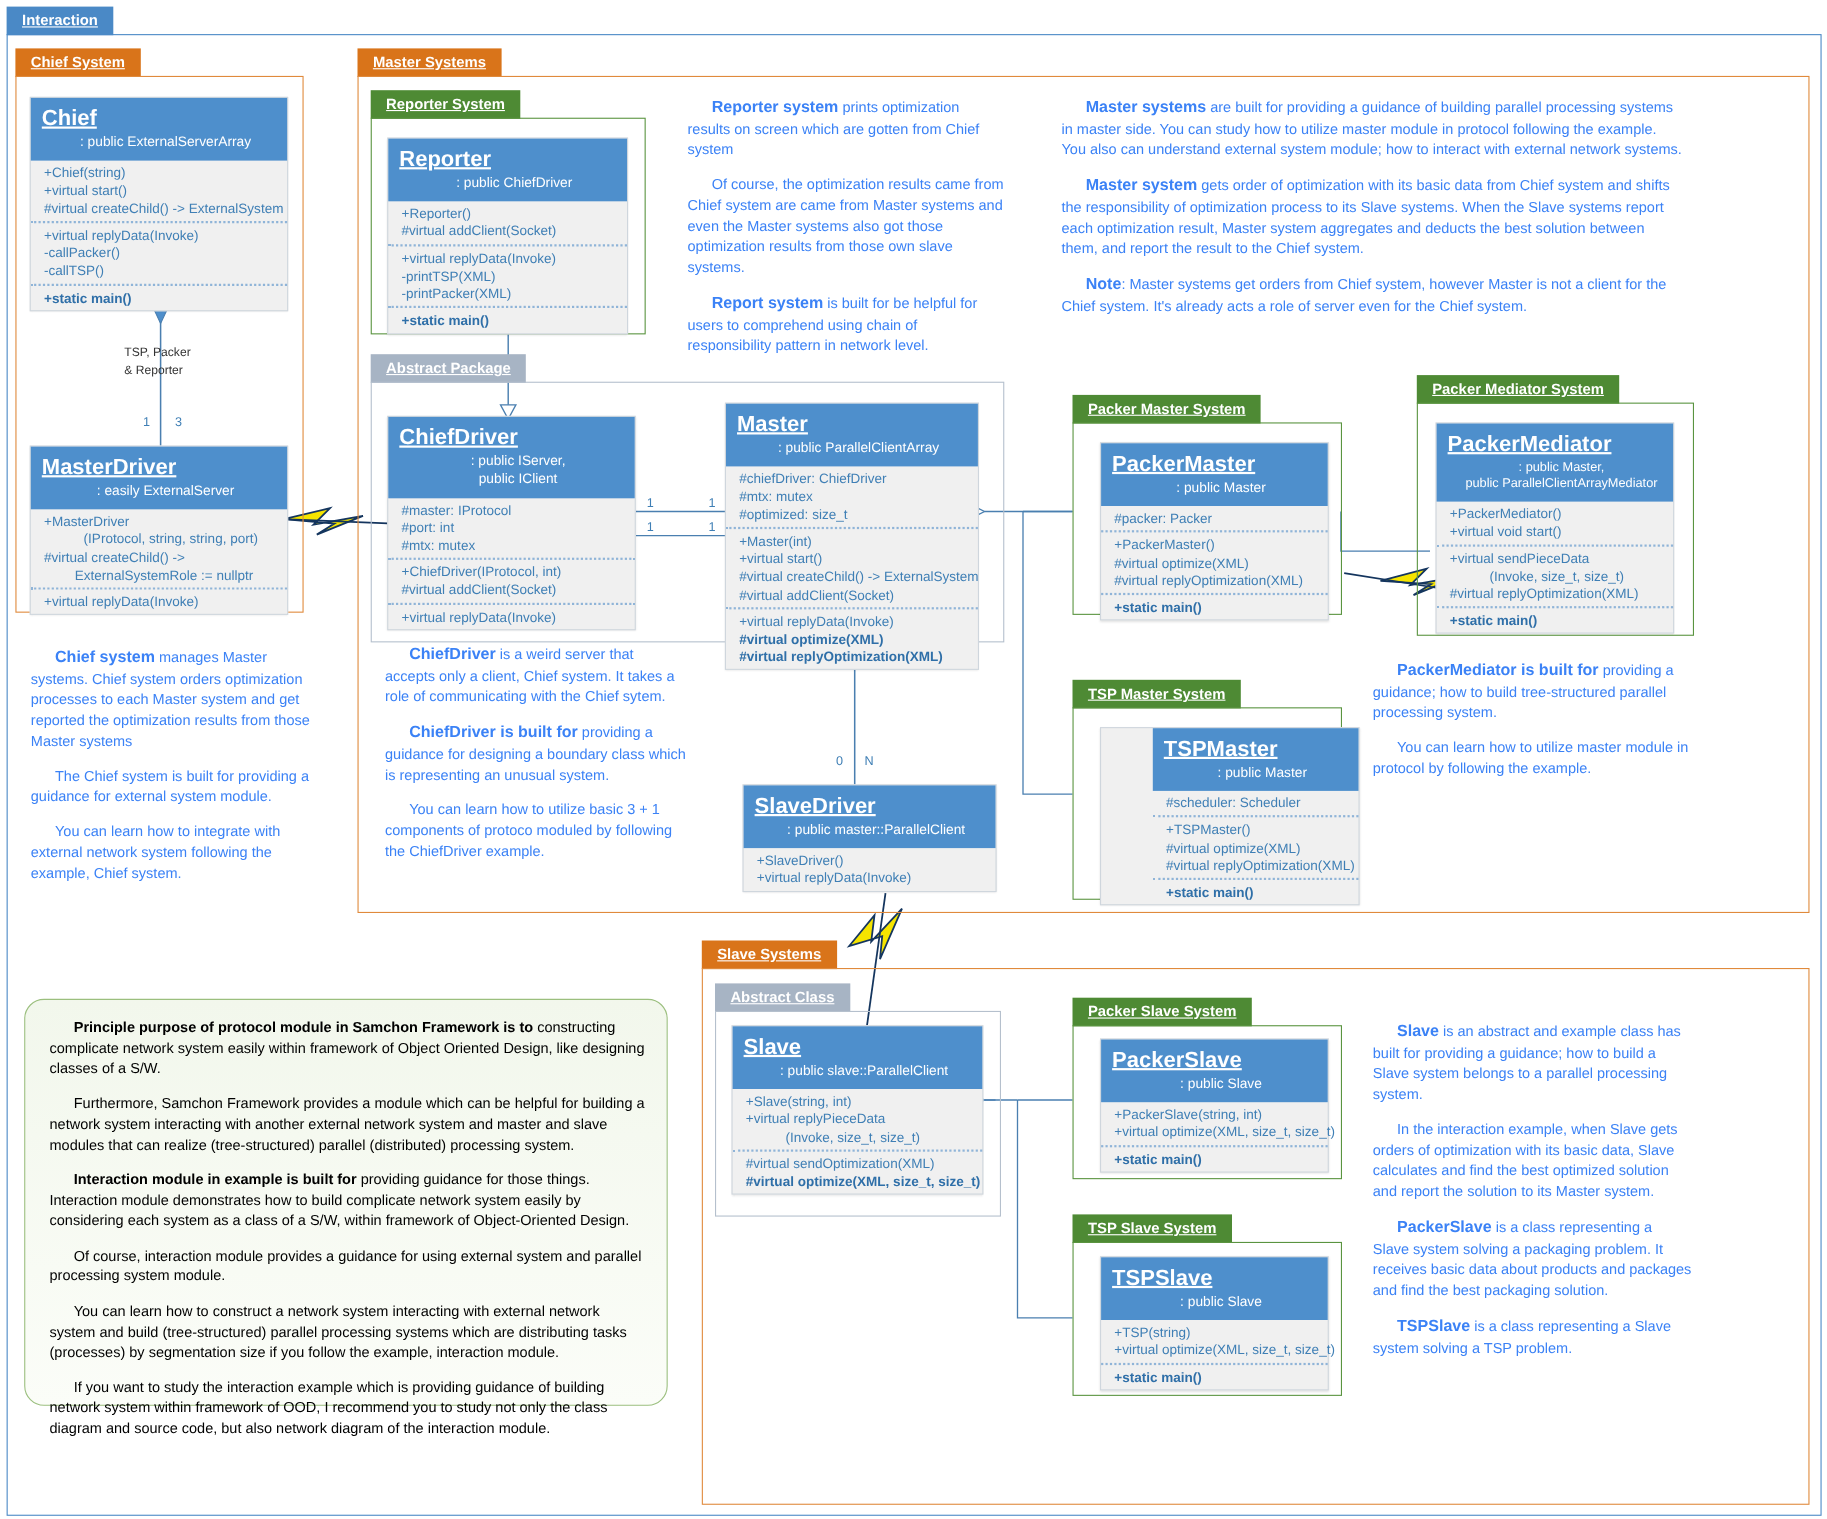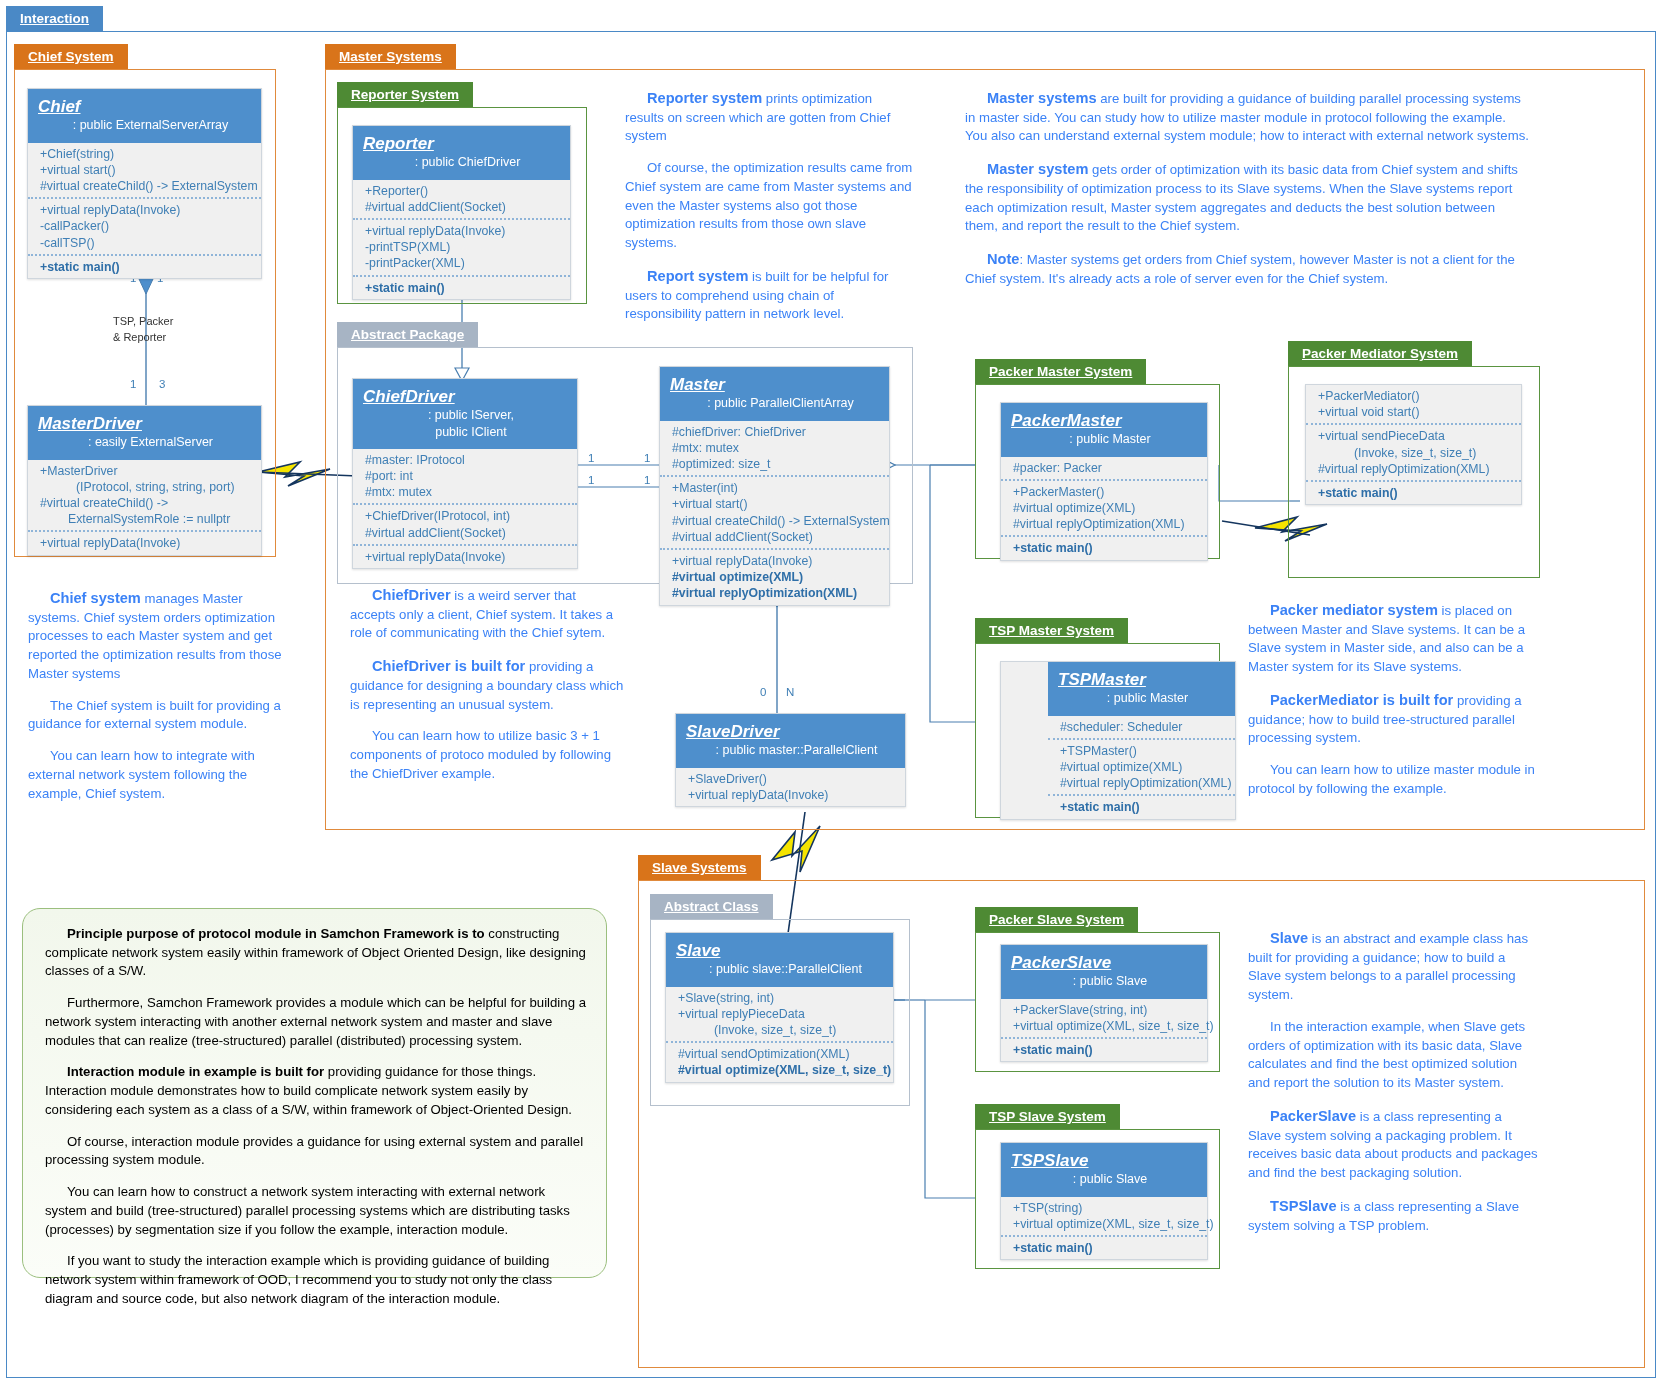--- a/index.html
+++ b/index.html
@@ -19,21 +19,21 @@
   .pkg-orange> .pkg-body{border:1.5px solid #e08a3c;}
   .pkg-green > .pkg-tab{background:#4e8a34;}
   .pkg-green > .pkg-body{border:1.5px solid #5a9440;}
   .pkg-grey  > .pkg-tab{background:#a7b4c4;color:#fff;}
   .pkg-grey  > .pkg-body{border:1.5px solid #b5c0cd;}
 
   
   .cls{position:absolute;box-sizing:border-box;background:#f0f0f0;
        border:1px solid #cfd6dd;box-shadow:0 1px 2px rgba(0,0,0,.12);}
   .cls-head{background:#4e8fcc;color:#fff;padding:7px 10px 9px 10px;box-sizing:border-box;}
-  .cls-name{font-size:17px;font-weight:bold;text-decoration:underline;line-height:1.25;font-style:italic;}
+  .cls-name{font-size:20px;font-weight:bold;text-decoration:underline;line-height:1.25;}
   .cls-sup{font-size:12.5px;text-align:center;line-height:1.3;padding-left:12px;}
   .cls-sec{padding:3px 0 3px 0;}
   .cls-sec + .cls-sec{border-top:2px dotted #8fb4d8;}
   .cls-row{font-size:12.3px;color:#3f7fb5;line-height:1.32;padding:0 8px 0 12px;
            white-space:pre;}
   .cls-row.b{font-weight:bold;color:#2f6fa8;}
   .cls-row.ind{padding-left:48px;}
   .cls-row.ind2{padding-left:40px;}
 
   
@@ -292,20 +292,25 @@
       </div>
     </div>
   </div>
 
   <div class="pkg pkg-green" style="left:1288px;top:341px;width:252px;height:237px;">
     <div class="pkg-tab">Packer Mediator System</div>
     <div class="pkg-body" style="top:25px;width:252px;height:212px;"></div>
   </div>
 
   <div class="cls" style="left:1305px;top:384px;width:217px;">
+    <div class="cls-head">
+      <div class="cls-name">PackerMediator</div>
+      <div class="cls-sup" style="white-space:pre-line;font-size:11.6px">: public Master,
+public ParallelClientArrayMediator</div>
+    </div>
     <div class="cls-body">
       <div class="cls-sec">
         <div class="cls-row">+PackerMediator()</div>
         <div class="cls-row">+virtual void start()</div>
       </div>
       <div class="cls-sec">
         <div class="cls-row">+virtual sendPieceData</div>
         <div class="cls-row ind">(Invoke, size_t, size_t)</div>
         <div class="cls-row">#virtual replyOptimization(XML)</div>
       </div>
@@ -428,21 +433,20 @@
     <p class="ind-1"><span>You can learn how to integrate with external network system following the example, Chief system.</span></p>
   </div>
 
   <div class="note" style="left:350px;top:585px;width:274px">
     <p class="ind-1"><b class="big">ChiefDriver</b><span> is a weird server that accepts only a client, Chief system. It takes a role of communicating with the Chief sytem.</span></p>
     <p class="ind-1"><b class="big">ChiefDriver is built for</b><span> providing a guidance for designing a boundary class which is representing an unusual system.</span></p>
     <p class="ind-1"><span>You can learn how to utilize basic 3 + 1 components of protoco moduled by following the ChiefDriver example.</span></p>
   </div>
 
   <div class="note" style="left:1248px;top:600px;width:290px">
-    <p class="ind-1"><b class="big">Packer mediator system</b><span> is placed on between Master and Slave systems. It can be a Slave system in Master side, and also can be a Master system for its Slave systems.</span></p>
     <p class="ind-1"><b class="big">PackerMediator is built for</b><span> providing a guidance; how to build tree-structured parallel processing system.</span></p>
     <p class="ind-1"><span>You can learn how to utilize master module in protocol by following the example.</span></p>
   </div>
 
   <div class="note" style="left:1248px;top:928px;width:290px">
     <p class="ind-1"><b class="big">Slave</b><span> is an abstract and example class has built for providing a guidance; how to build a Slave system belongs to a parallel processing system.</span></p>
     <p class="ind-1"><span>In the interaction example, when Slave gets orders of optimization with its basic data, Slave calculates and find the best optimized solution and report the solution to its Master system.</span></p>
     <p class="ind-1"><b class="big">PackerSlave</b><span> is a class representing a Slave system solving a packaging problem. It receives basic data about products and packages and find the best packaging solution.</span></p>
     <p class="ind-1"><b class="big">TSPSlave</b><span> is a class representing a Slave system solving a TSP problem.</span></p>
   </div>

